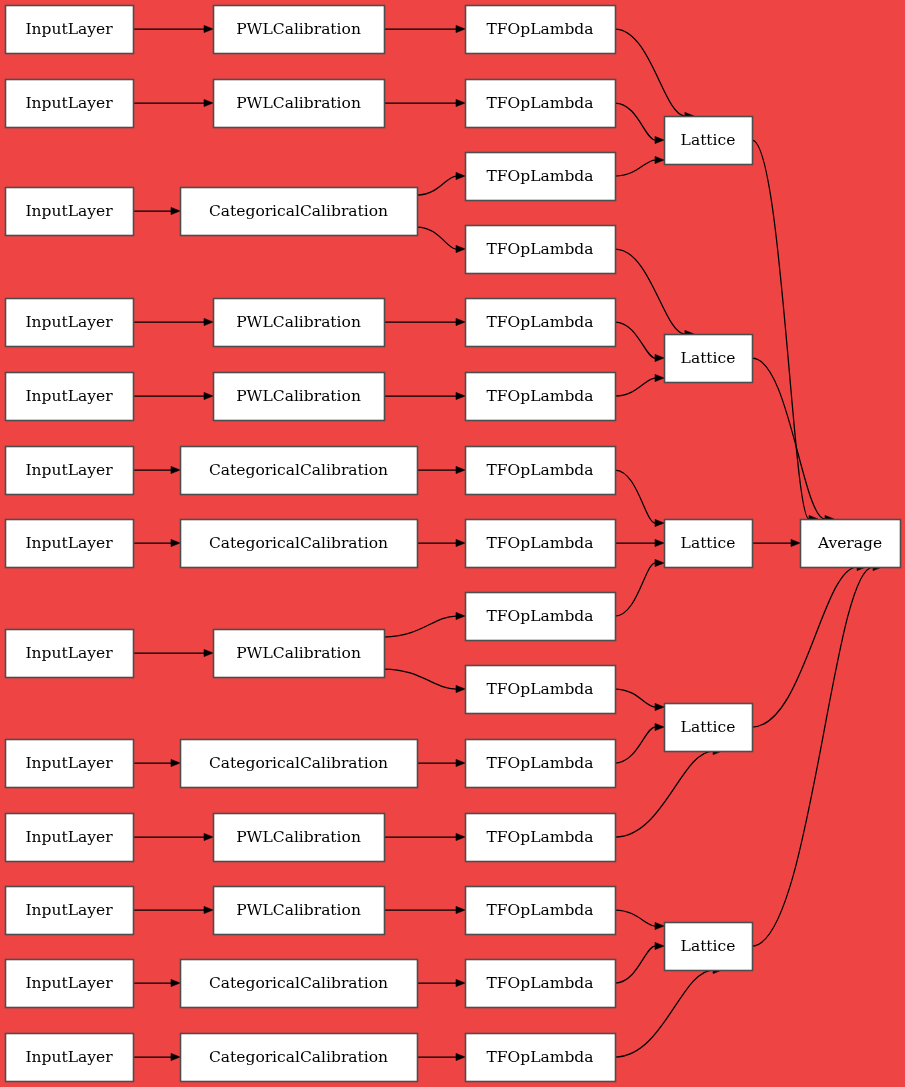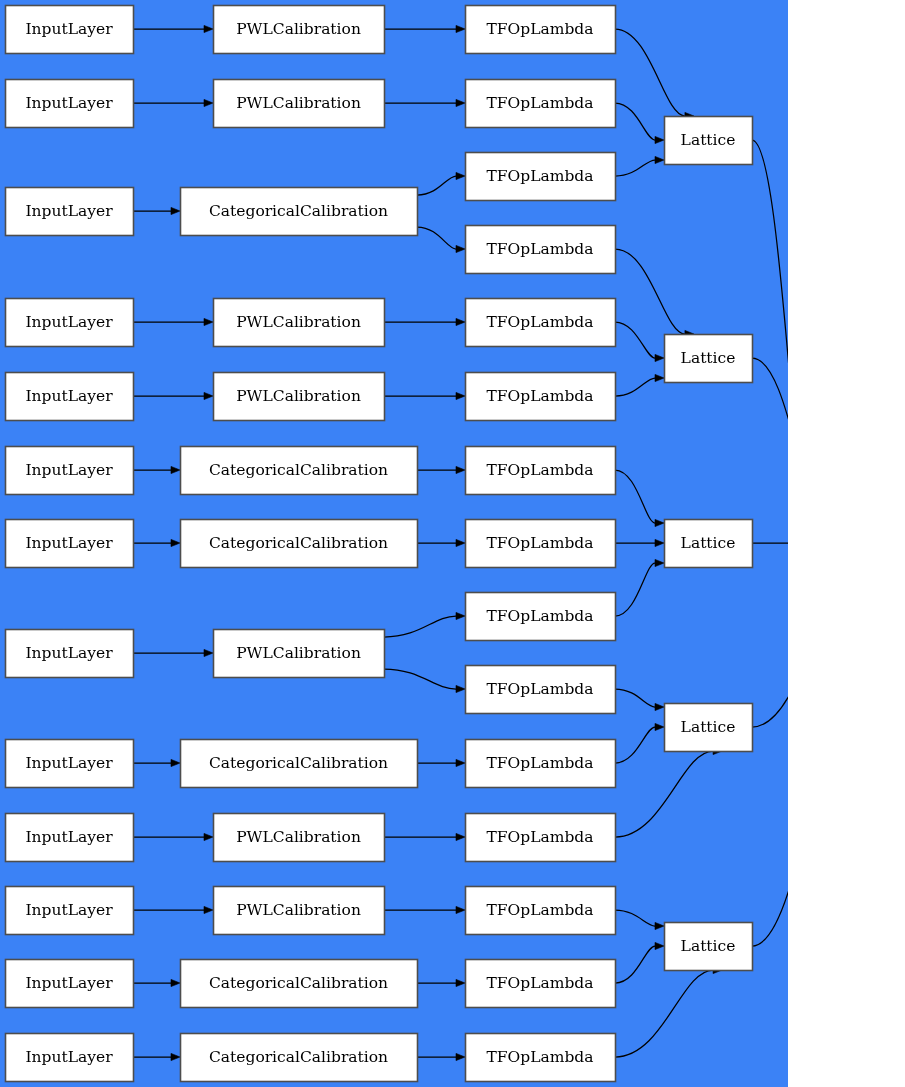--- a/index.html
+++ b/index.html
@@ -2,23 +2,23 @@
 <html><head>
 <meta charset="utf-8">
 <style>
   html, body {
     margin: 0;
     padding: 0;
     background: #ffffff;
   }
   #canvas {
     position: relative;
-    width: 788px;
+    width: 905px;
     height: 1087px;
-    background: #3b82f6;
+    background: #ef4444;
     overflow: hidden;
     font-family: "DejaVu Serif", "Liberation Serif", serif;
     text-align: right;
   }
   svg#graph {
     position: absolute;
     left: 0; top: 0;
     width: 905px;
     height: 1087px;
     display: block;

